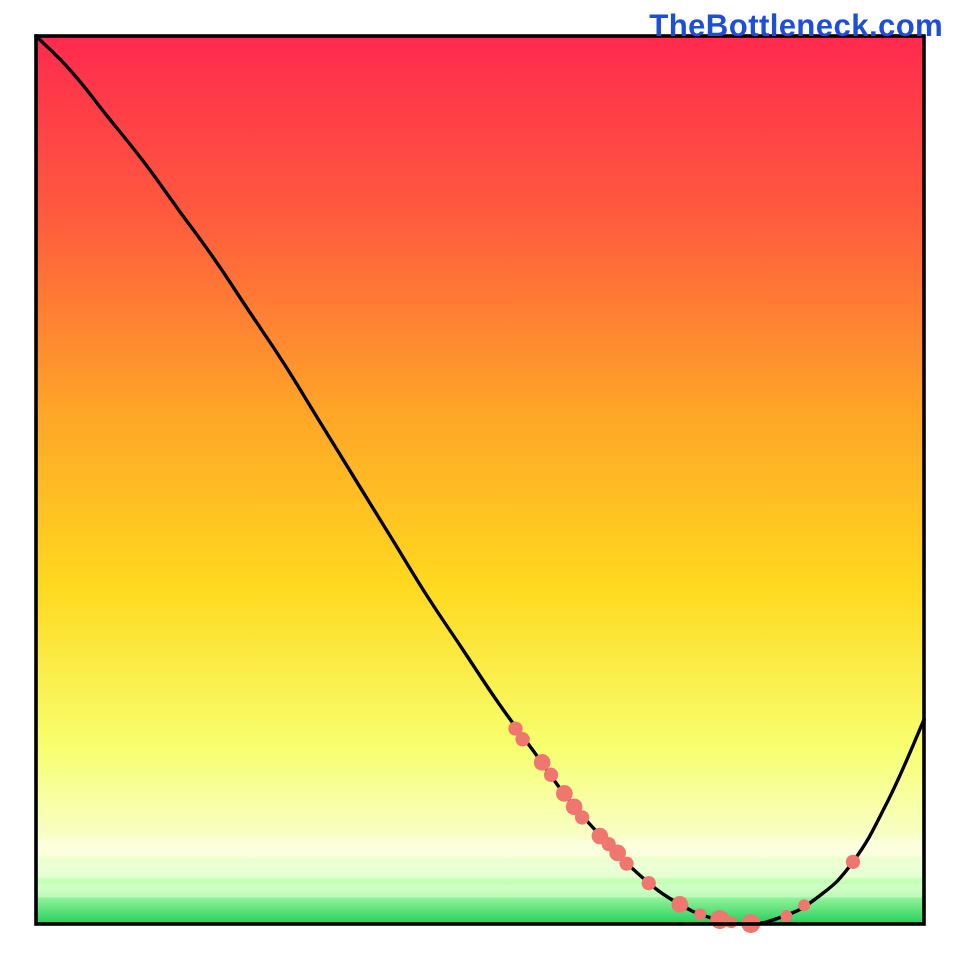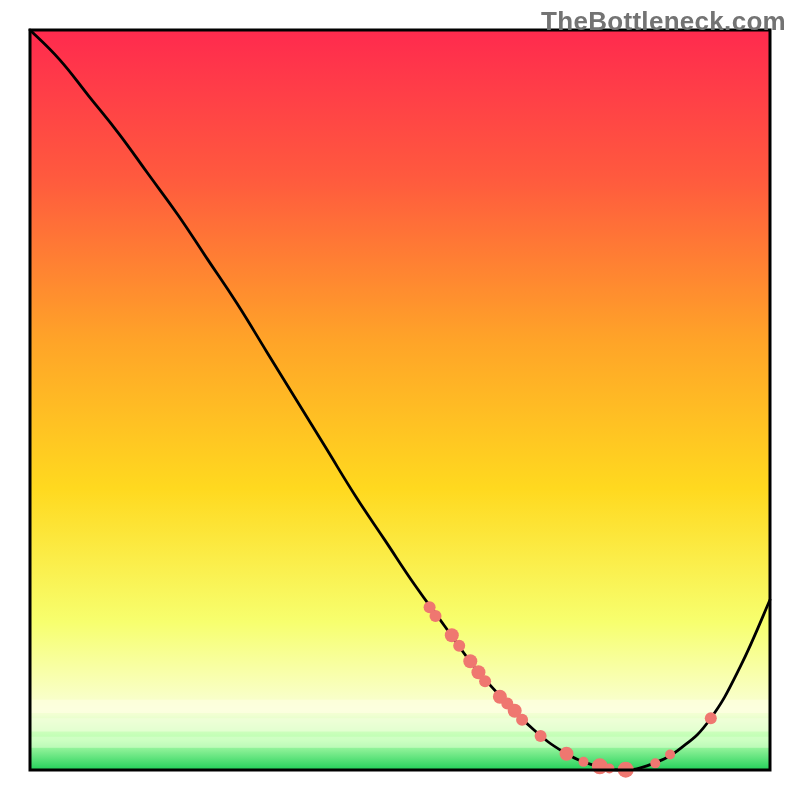--- a/index.html
+++ b/index.html
@@ -16,21 +16,21 @@
     width: 800px;
     height: 800px;
     box-sizing: border-box;
   }
   .watermark {
     position: absolute;
     top: 6px;
     right: 14px;
     font-size: 26px;
     font-weight: 700;
-    color: #737373;
+    color: #1d4ed8;
     letter-spacing: 0.3px;
     pointer-events: none;
     z-index: 10;
   }
   svg {
     display: block;
     position: absolute;
     top: 0;
     left: 0;
   }

